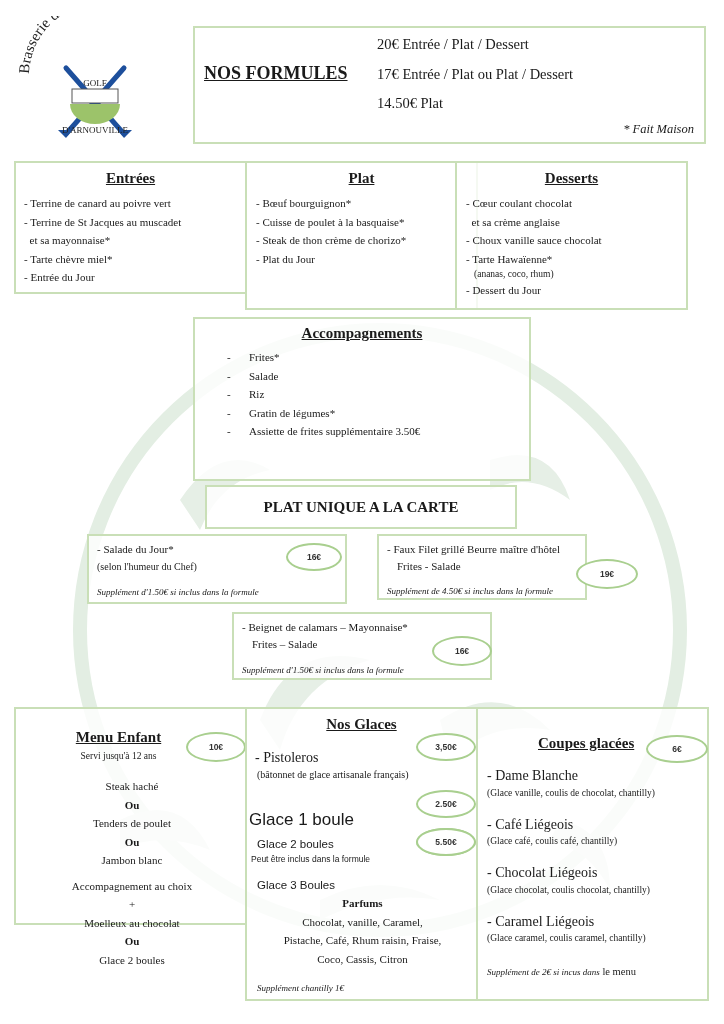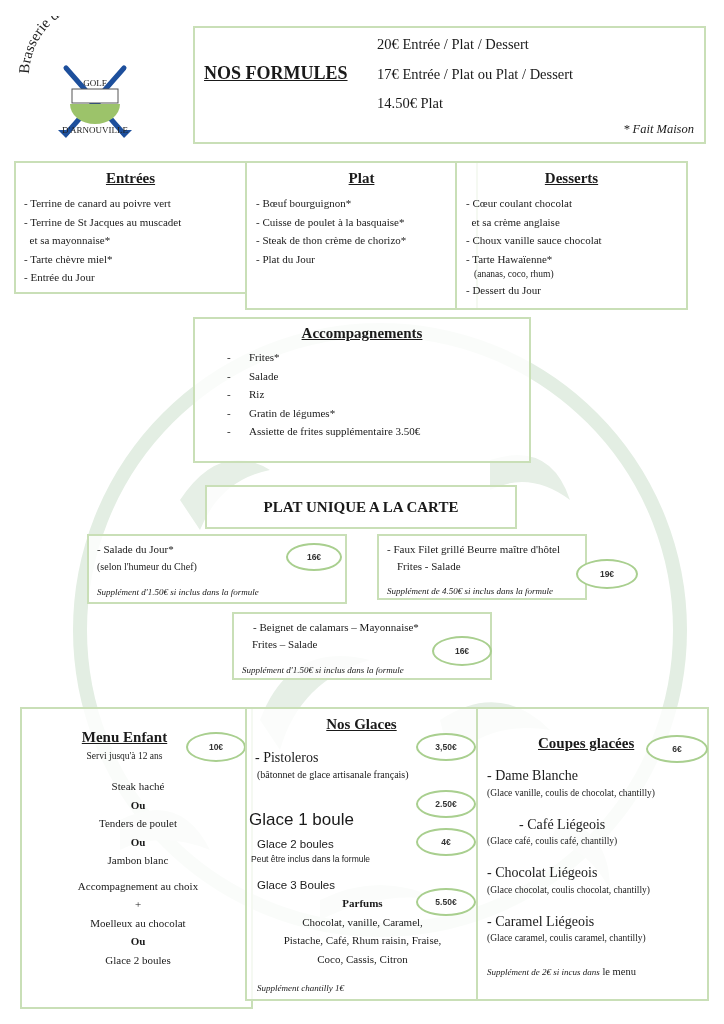--- a/index.html
+++ b/index.html
@@ -85,21 +85,21 @@
   <div style="padding:7px 0 0 9px;">
     <div class="line">- Cœur coulant chocolat</div>
     <div class="line" style="white-space:pre;">  et sa crème anglaise</div>
     <div class="line">- Choux vanille sauce chocolat</div>
     <div class="line">- Tarte Hawaïenne*</div>
     <div class="small" style="padding-left:8px; font-size:9.5px; line-height:13px;">(ananas, coco, rhum)</div>
     <div class="line">- Dessert du Jour</div>
   </div>
 </div>
 
-<div class="box" style="left:193px; top:317px; width:338px; height:146px;">
+<div class="box" style="left:193px; top:317px; width:338px; height:164px;">
   <div class="hdr" style="margin-top:6px;">Accompagnements</div>
   <div style="padding:6px 0 0 32px;">
     <div class="line"><span style="display:inline-block; width:22px;">-</span><span>Frites*</span></div>
     <div class="line"><span style="display:inline-block; width:22px;">-</span><span>Salade</span></div>
     <div class="line"><span style="display:inline-block; width:22px;">-</span><span>Riz</span></div>
     <div class="line"><span style="display:inline-block; width:22px;">-</span><span>Gratin de légumes*</span></div>
     <div class="line"><span style="display:inline-block; width:22px;">-</span><span>Assiette de frites supplémentaire 3.50€</span></div>
   </div>
 </div>
 
@@ -115,27 +115,27 @@
 <div class="price" style="left:286px; top:543px; width:56px; height:28px;">16€</div>
 
 <div class="box" style="left:377px; top:534px; width:210px; height:66px;">
   <div class="abs line" style="left:8px; top:4px;">- Faux Filet grillé Beurre maître d'hôtel</div>
   <div class="abs line" style="left:18px; top:21px;">Frites - Salade</div>
   <div class="abs ital" style="left:8px; top:50px;">Supplément de 4.50€ si inclus dans la formule</div>
 </div>
 <div class="price" style="left:576px; top:559px; width:62px; height:30px;">19€</div>
 
 <div class="box" style="left:232px; top:612px; width:260px; height:68px;">
-  <div class="abs line" style="left:19px; top:4px;">- Beignet de calamars – Mayonnaise*</div>
+  <div class="abs line" style="left:8px; top:4px;">- Beignet de calamars – Mayonnaise*</div>
   <div class="abs line" style="left:18px; top:21px;">Frites – Salade</div>
   <div class="abs ital" style="left:8px; top:51px;">Supplément d'1.50€ si inclus dans la formule</div>
 </div>
 <div class="price" style="left:432px; top:636px; width:60px; height:30px;">16€</div>
 
-<div class="box" style="left:20px; top:707px; width:233px; height:302px;">
+<div class="box" style="left:14px; top:707px; width:233px; height:218px;">
   <div class="abs" style="left:0; width:205px; top:20px; text-align:center; font-weight:bold; text-decoration:underline; font-size:15px;">Menu Enfant</div>
   <div class="abs small" style="left:0; width:205px; top:40px; text-align:center; font-size:9.5px;">Servi jusqu'à 12 ans</div>
   <div class="abs center" style="left:0; width:232px; top:68px;">
     <div class="line">Steak haché</div>
     <div class="line" style="font-weight:bold;">Ou</div>
     <div class="line">Tenders de poulet</div>
     <div class="line" style="font-weight:bold;">Ou</div>
     <div class="line">Jambon blanc</div>
     <div class="line" style="margin-top:7px;">Accompagnement au choix</div>
     <div class="line">+</div>
@@ -158,28 +158,28 @@
     <div class="line" style="font-weight:bold;">Parfums</div>
     <div class="line">Chocolat, vanille, Caramel,</div>
     <div class="line">Pistache, Café, Rhum raisin, Fraise,</div>
     <div class="line">Coco, Cassis, Citron</div>
   </div>
   <div class="abs ital" style="left:10px; top:274px;">Supplément chantilly 1€</div>
 </div>
 <div class="price" style="left:416px; top:733px; width:60px; height:28px;">3,50€</div>
 <div class="price" style="left:416px; top:790px; width:60px; height:28px;">2.50€</div>
 <div class="price" style="left:416px; top:828px; width:60px; height:28px;">4€</div>
-<div class="price" style="left:416px; top:888px; width:60px; height:28px;">5.50€</div>
+<div class="price" style="left:416px; top:828px; width:60px; height:28px;">5.50€</div>
 
 <div class="box" style="left:476px; top:707px; width:233px; height:294px;">
   <div class="abs" style="left:60px; top:26px; font-weight:bold; text-decoration:underline; font-size:15px;">Coupes glacées</div>
   <div class="abs" style="left:9px; top:58px;">
     <div class="line" style="font-size:14px;">- Dame Blanche</div>
     <div class="small" style="font-size:9.5px;">(Glace vanille, coulis de chocolat, chantilly)</div>
-    <div class="line" style="font-size:14px; margin-top:16px;margin-left:32px;">- Café Liégeois</div>
+    <div class="line" style="font-size:14px; margin-top:16px;">- Café Liégeois</div>
     <div class="small" style="font-size:9.5px;">(Glace café, coulis café, chantilly)</div>
     <div class="line" style="font-size:14px; margin-top:16px;">- Chocolat Liégeois</div>
     <div class="small" style="font-size:9.5px;">(Glace chocolat, coulis chocolat, chantilly)</div>
     <div class="line" style="font-size:14px; margin-top:16px;">- Caramel Liégeois</div>
     <div class="small" style="font-size:9.5px;">(Glace caramel, coulis caramel, chantilly)</div>
     <div style="margin-top:16px; white-space:nowrap;">
       <span class="ital">Supplément de 2€ si incus dans</span><span style="font-size:10.5px; white-space:pre;"> le menu</span>
     </div>
   </div>
 </div>

